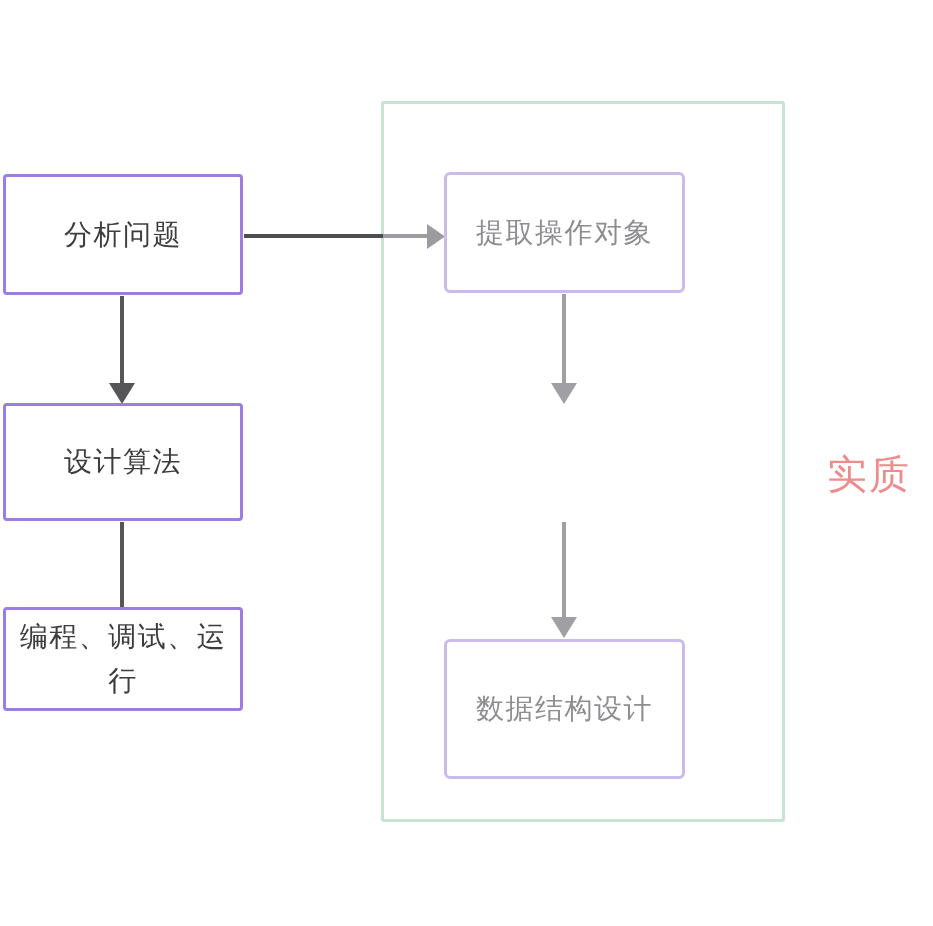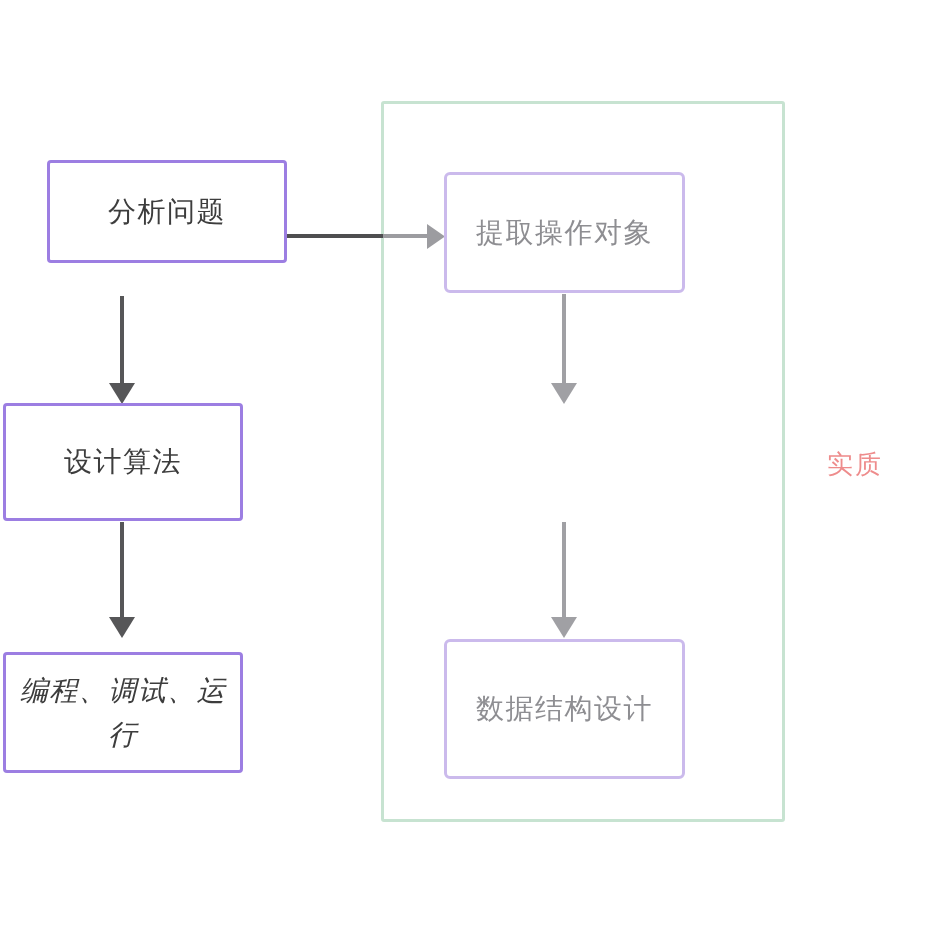--- a/index.html
+++ b/index.html
@@ -46,31 +46,31 @@
     left: 3px;
     width: 240px;
   }
   .node.right {
     border: 3px solid #cbbaec;
     border-radius: 6px;
     color: #8e8e92;
     left: 444px;
     width: 241px;
   }
-  .n1 { top: 160px; height: 103px; margin-left: 44px; }
+  .n1 { top: 174px; height: 121px; }
   .n2 { top: 403px; height: 118px; }
-  .n3 { top: 652px; height: 121px; font-style: italic; }
+  .n3 { top: 607px; height: 104px; }
   .n4 { top: 172px; height: 121px; }
   .n5 { top: 403px; height: 117px; }
   .n6 { top: 639px; height: 140px; }
   .annotation {
     position: absolute;
     left: 827px;
     top: 447px;
-    font-size: 26px;
+    font-size: 40px;
     letter-spacing: 2px;
     color: #ee8c8c;
     white-space: nowrap;
     z-index: 2;
   }
   svg.arrows {
     position: absolute;
     left: 0;
     top: 0;
     z-index: 1;

